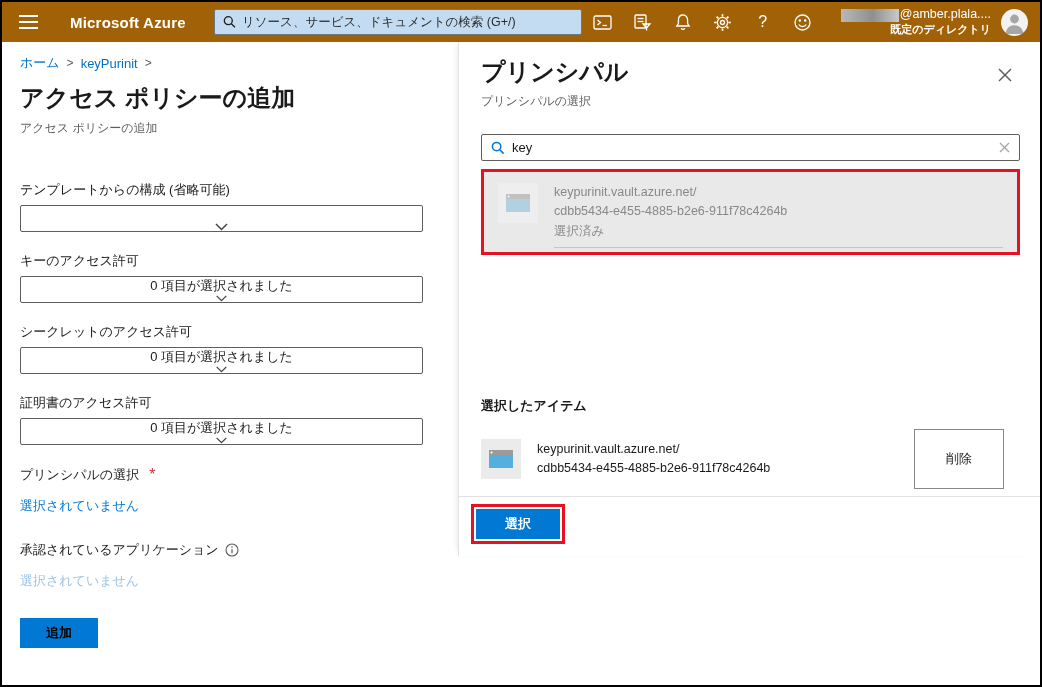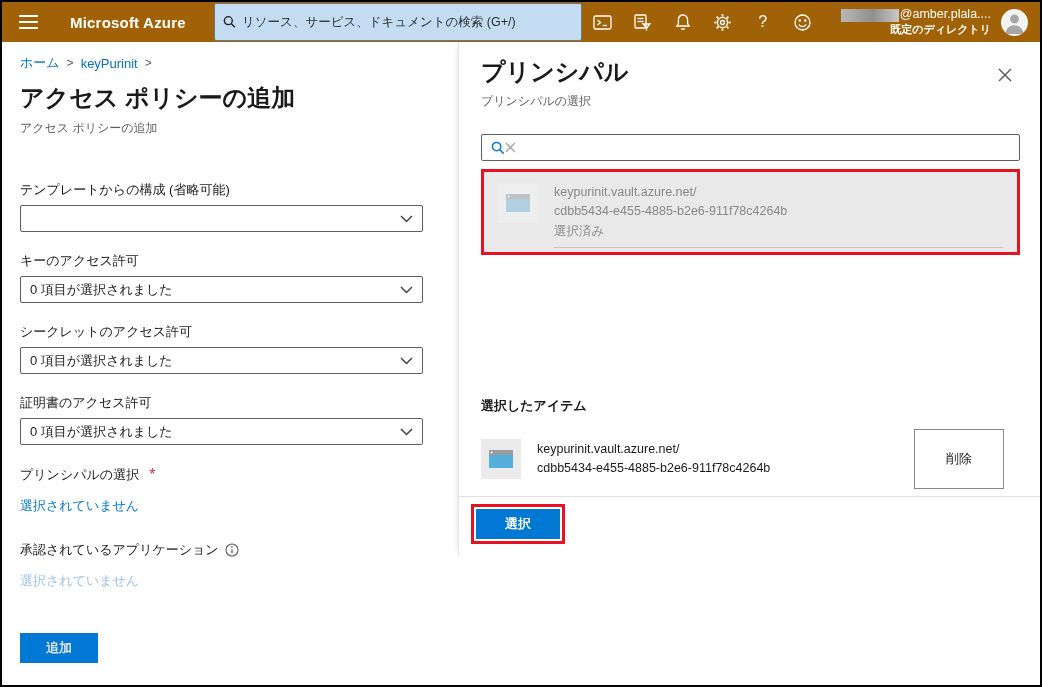--- a/index.html
+++ b/index.html
@@ -7,21 +7,21 @@
   body { font-family:"Liberation Sans","DejaVu Sans",sans-serif; }
   .screen{ width:1042px; height:687px; background:#fff; border:2px solid #000;
            position:relative; overflow:hidden; }
 
   
   .topbar{ height:40px; background:#a16207; display:flex; align-items:center; color:#fff; }
   .hamburger{ width:52px; display:flex; justify-content:center; cursor:pointer; }
   .hamburger .bars{ display:flex; flex-direction:column; gap:4px; }
   .hamburger .bars span{ display:block; width:19px; height:2px; background:#fff; }
   .brand{ font-size:15px; font-weight:bold; letter-spacing:.2px; margin-left:16px; white-space:nowrap; }
-  .gsearch{ margin-left:28px; width:368px; height:38px; background:#c3dcf1;
+  .gsearch{ margin-left:28px; width:368px; height:26px; background:#c3dcf1;
             border:1px solid rgba(0,0,0,.45); border-radius:2px; display:flex; align-items:center;
             padding:0 8px; }
   .gsearch input{ border:none; background:transparent; outline:none; font-size:12.5px; color:#1a1a1a;
             width:100%; margin-left:6px; font-family:inherit; }
   .gsearch input::placeholder{ color:#1f1f1f; opacity:.95; }
   .tb-spacer{ flex:1; }
   .tb-icons{ display:flex; align-items:center; }
   .tb-btn{ width:40px; height:40px; display:flex; align-items:center; justify-content:center; cursor:pointer; }
   .tb-btn svg{ stroke:#fff; fill:none; stroke-width:1.3; }
   .help-q{ font-size:16px; color:#fff; }
@@ -41,28 +41,28 @@
 
   
   .breadcrumb{ font-size:13px; display:flex; align-items:center; gap:7px; }
   .breadcrumb a{ color:#0072c9; text-decoration:none; cursor:pointer; }
   .crumb-sep{ color:#605e5c; font-size:12px; }
   .page-title{ font-size:24px; font-weight:600; color:#1a1a1a; margin-top:10px; }
   .page-subtitle{ font-size:12px; color:#605e5c; margin-top:6px; }
   .fld-label{ font-size:13px; color:#1a1a1a; margin-top:20px; }
   .fld-label.first{ margin-top:44px; }
   .dropdown{ margin-top:6px; height:27px; border:1px solid #605e5c; border-radius:2px;
-             display:flex; align-items:center; padding:0 9px; cursor:pointer; background:#fff; }
+             display:flex; align-items:center; padding:0 9px; cursor:pointer; background:#fff;flex-direction:column; }
   .dropdown .dd-value{ font-size:13px; color:#1a1a1a; flex:1; }
   .req{ color:#d13438; margin-left:4px; }
   .link-blue{ display:inline-block; margin-top:13px; font-size:13px; color:#0078d4; cursor:pointer; text-decoration:none; }
   .link-disabled{ color:#9cc3e5; cursor:default; }
   .label-row{ display:flex; align-items:center; gap:6px; margin-top:26px; }
   .label-row .fld-label{ margin-top:0; }
-  .btn-primary{ margin-top:43px; background:#0078d4; color:#e5e5e5; border:1px solid #0078d4;
+  .btn-primary{ margin-top:28px; background:#0078d4; color:#000000; border:1px solid #0078d4;
                 font-size:13px; font-weight:bold; padding:5px 25px; cursor:pointer; font-family:inherit; }
 
   
   .rp-header{ display:flex; align-items:flex-start; }
   .rp-title{ font-size:24px; font-weight:600; color:#1a1a1a; flex:1; }
   .close-btn{ width:30px; height:30px; display:flex; align-items:center; justify-content:center;
               cursor:pointer; margin-top:4px; }
   .rp-subtitle{ font-size:12px; color:#605e5c; margin-top:3px; }
   .rsearch{ margin-top:24px; height:27px; border:1px solid #605e5c; border-radius:2px;
             display:flex; align-items:center; padding:0 9px; background:#fff; }
@@ -256,20 +256,21 @@
           </svg>
         </div>
       </div>
       <div class="rp-subtitle">プリンシパルの選択</div>
 
       <div class="rsearch">
         <svg width="14" height="14" viewBox="0 0 14 14">
           <circle cx="5.6" cy="5.6" r="4.2" stroke="#0078d4" stroke-width="1.5" fill="none"></circle>
           <line x1="8.8" y1="8.8" x2="12.6" y2="12.6" stroke="#0078d4" stroke-width="1.5"></line>
         </svg>
+        <input type="text" value="key" style="">
         <span class="clear-x">
           <svg width="11" height="11" viewBox="0 0 11 11">
             <line x1="1" y1="1" x2="10" y2="10" stroke="#a6a4a2" stroke-width="1.3"></line>
             <line x1="10" y1="1" x2="1" y2="10" stroke="#a6a4a2" stroke-width="1.3"></line>
           </svg>
         </span>
       </div>
 
       <div class="result-row annotation">
         <div class="result-inner">

